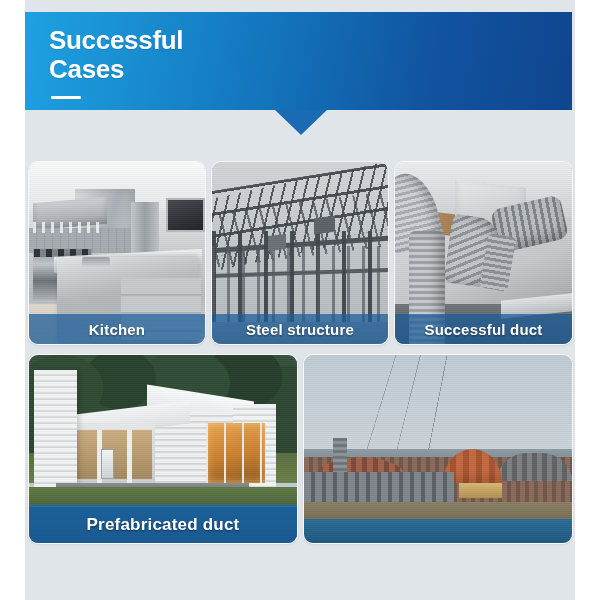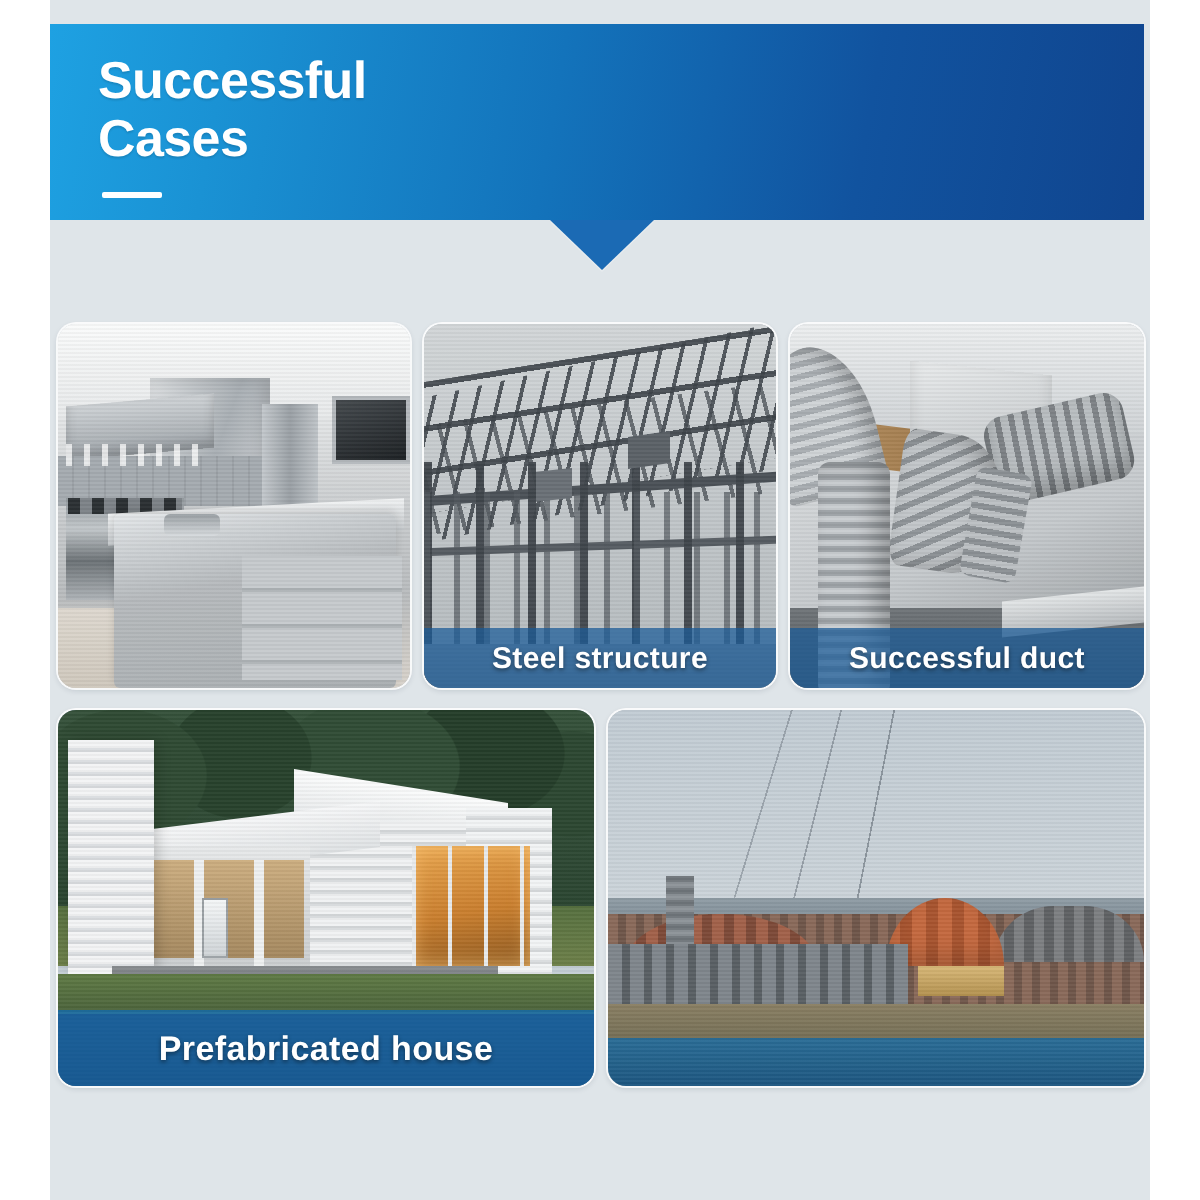--- a/index.html
+++ b/index.html
@@ -292,20 +292,21 @@
           <div class="k-glass"></div>
         <div class="k-range"></div>
           <div class="k-burners"></div>
         <div class="k-floor"></div>
         <div class="k-islandtop"></div>
           <div class="k-island"></div>
         <div class="k-drawers"></div>
           <div class="k-sink"></div>
         <div class="grain"></div>
       </div>
+      <div class="cap">Kitchen</div>
     </div>
 
     <div class="card" id="c1">
       <div class="photo">
         <div class="s-sky"></div>
         <div class="s-roof"></div>
           <div class="s-roof2"></div>
         <div class="s-beams"></div>
         <div class="s-girder"></div>
           <div class="s-girder2"></div>
@@ -351,21 +352,21 @@
           <div class="h-mid"></div>
         <div class="h-porch"></div>
           <div class="h-posts"></div>
           <div class="h-win1"></div>
         <div class="h-left"></div>
         <div class="h-deck"></div>
           <div class="h-lawn"></div>
           <div class="h-water"></div>
         <div class="grain"></div>
       </div>
-      <div class="cap big">Prefabricated house</div>
+      <div class="cap big">Prefabricated duct</div>
     </div>
 
     <div class="card" id="c4">
       <div class="photo">
         <div class="w-sky"></div>
           <div class="w-wires"></div>
         <div class="w-hills"></div>
           <div class="w-ridge"></div>
         <div class="w-complex"></div>
         <div class="w-arch3"></div>

